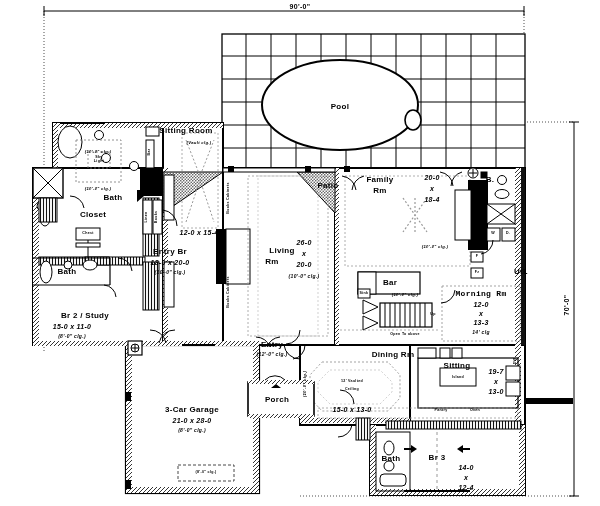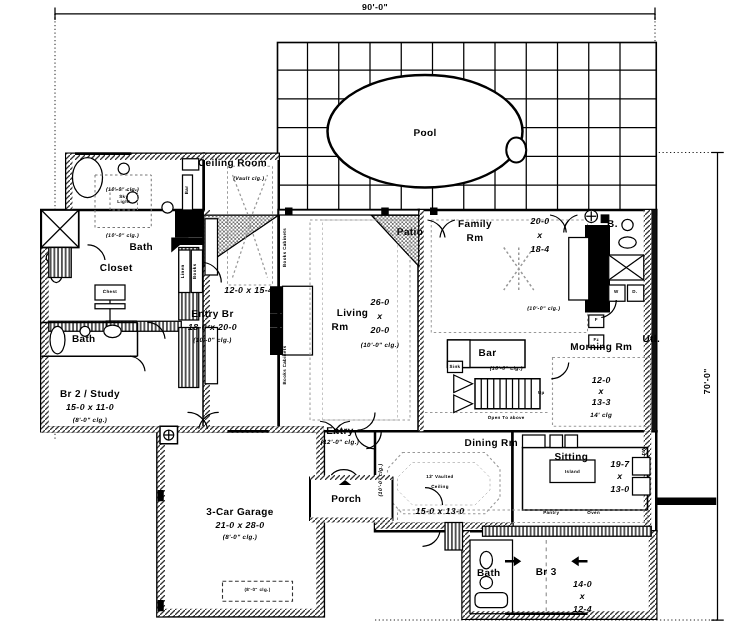--- a/index.html
+++ b/index.html
@@ -356,21 +356,21 @@
 
   </svg>
 
   <div class="lbl dimtxt" style="left:300px; top:7px;">90'-0"</div>
   <div class="lbl dimtxt rot90" style="left:567px; top:305px;">70'-0"</div>
 
   <div class="lbl rm-name" style="left:340px; top:107px;">Pool</div>
 
   <div class="lbl rm-name" style="left:292px; top:186px;margin-left:36px;">Patio</div>
 
-  <div class="lbl rm-name" style="left:186px; top:131px;">Ceiling  Room</div>
+  <div class="lbl rm-name" style="left:186px; top:131px;">Sitting  Room</div>
   <div class="lbl tiny" style="left:199px; top:143px;">(Vault clg.)</div>
   <div class="lbl rm-dim" style="left:199px; top:233px;">12-0 x 15-4</div>
   <div class="lbl vtiny rot90" style="left:150px; top:152px;">Bar</div>
   <div class="lbl vtiny rot90" style="left:147px; top:217px;">Linen</div>
   <div class="lbl vtiny rot90" style="left:157px; top:217px;">Books</div>
 
   <div class="lbl rm-name" style="left:113px; top:198px;">Bath</div>
   <div class="lbl tiny" style="left:98px; top:152px;">(10'-0" clg.)</div>
   <div class="lbl tiny" style="left:98px; top:189px;">(10'-0" clg.)</div>
   <div class="lbl vtiny" style="left:99px; top:160px; white-space:pre;">Sky
@@ -378,21 +378,21 @@
 
   <div class="lbl rm-name" style="left:93px; top:215px;">Closet</div>
   <div class="lbl vtiny" style="left:88px; top:234px;">Chest</div>
 
   <div class="lbl rm-name" style="left:67px; top:272px;">Bath</div>
 
   <div class="lbl rm-name" style="left:170px; top:252px;">Entry Br</div>
   <div class="lbl rm-dim" style="left:170px; top:263px;">18-0 x 20-0</div>
   <div class="lbl rm-clg" style="left:170px; top:273px;">(10'-0" clg.)</div>
 
-  <div class="lbl rm-name" style="left:72px; top:316px;">Br 2 / Study</div>
+  <div class="lbl rm-name" style="left:72px; top:316px;padding-left:26px;">Br 2 / Study</div>
   <div class="lbl rm-dim" style="left:72px; top:327px;">15-0 x 11-0</div>
   <div class="lbl rm-clg" style="left:72px; top:337px;">(8'-0" clg.)</div>
 
   <div class="lbl rm-name" style="left:192px; top:410px;">3-Car Garage</div>
   <div class="lbl rm-dim" style="left:192px; top:421px;">21-0 x 28-0</div>
   <div class="lbl rm-clg" style="left:192px; top:431px;">(8'-0" clg.)</div>
   <div class="lbl vtiny" style="left:206px; top:473px;">(8'-0" clg.)</div>
 
   <div class="lbl rm-name" style="left:272px; top:345px;">Entry</div>
   <div class="lbl rm-clg" style="left:272px; top:355px;">(12'-0" clg.)</div>
@@ -424,21 +424,21 @@
   <div class="lbl vtiny" style="left:433px; top:315px;">Up</div>
   <div class="lbl vtiny" style="left:405px; top:335px;">Open To above</div>
 
   <div class="lbl rm-name" style="left:490px; top:180px;">B.</div>
   <div class="lbl rm-name" style="left:521px; top:272px;">Utl.</div>
   <div class="lbl vtiny" style="left:493px; top:234px;">W</div>
   <div class="lbl vtiny" style="left:508px; top:234px;">D.</div>
   <div class="lbl vtiny" style="left:477px; top:257px;">F</div>
   <div class="lbl vtiny" style="left:477px; top:273px;">Fz</div>
 
-  <div class="lbl rm-name" style="left:481px; top:278px;">Morning  Rm</div>
+  <div class="lbl rm-name" style="left:481px; top:294px;font-family:Liberation Mono, monospace;">Morning  Rm</div>
   <div class="lbl rm-dim" style="left:481px; top:305px;">12-0</div>
   <div class="lbl rm-dim" style="left:481px; top:314px;">x</div>
   <div class="lbl rm-dim" style="left:481px; top:323px;">13-3</div>
   <div class="lbl rm-clg" style="left:481px; top:333px;">14' clg</div>
 
   <div class="lbl rm-name" style="left:457px; top:366px;">Sitting</div>
   <div class="lbl vtiny" style="left:458px; top:378px;">Island</div>
   <div class="lbl rm-dim" style="left:496px; top:372px;">19-7</div>
   <div class="lbl rm-dim" style="left:496px; top:382px;">x</div>
   <div class="lbl rm-dim" style="left:496px; top:392px;">13-0</div>

